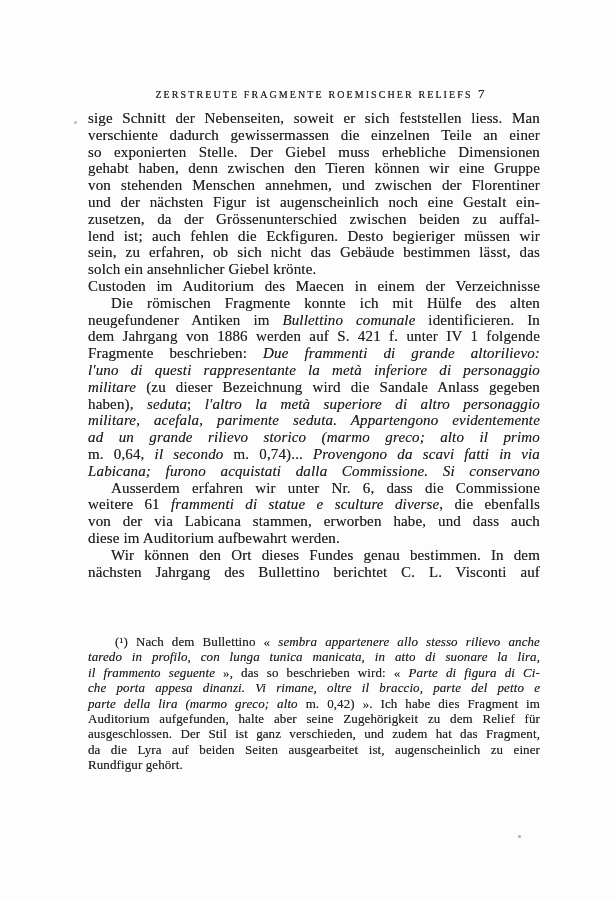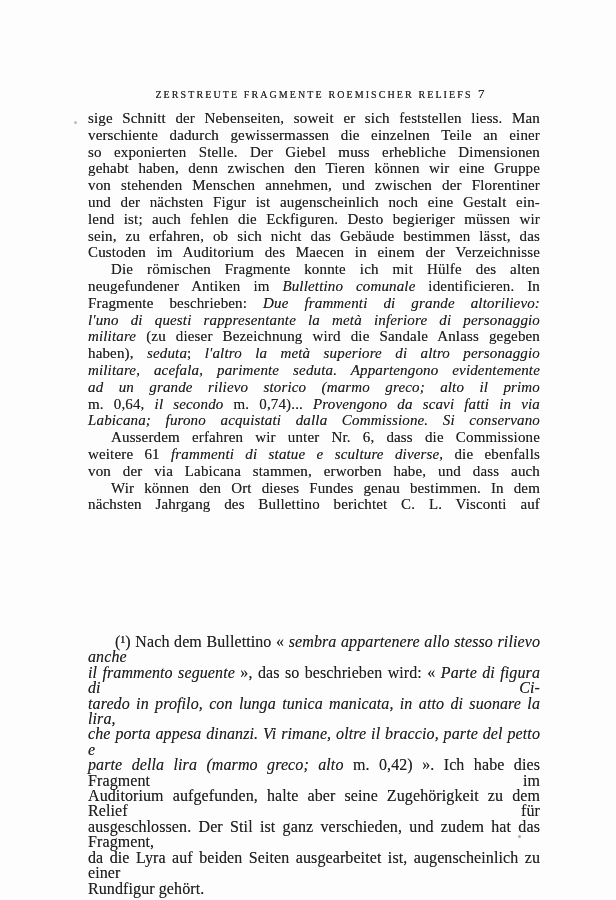--- a/index.html
+++ b/index.html
@@ -37,21 +37,21 @@
   }
   
   .body-text{
     position:absolute;top:110px;left:88px;width:452px;
     font-size:15px;line-height:16.8px;
     letter-spacing:0.15px;
     text-shadow:0 0 0.3px rgba(20,20,20,0.55);
   }
   .footnote{
     position:absolute;top:634px;left:88px;width:452px;
-    font-size:16px;line-height:15.4px;
+    font-size:13px;line-height:15.4px;
     letter-spacing:0.1px;
     text-shadow:0 0 0.3px rgba(20,20,20,0.5);
   }
   .line{
     text-align:justify;
     text-align-last:justify;
     text-justify:inter-word;
   }
   .line.end{text-align-last:left;}
   .body-text .line.indent{text-indent:23px;}
@@ -72,44 +72,48 @@
     <div class="page-number">7</div>
   </div>
 
   <div class="body-text">
       <div class="line"><span>sige Schnitt der Nebenseiten, soweit er sich feststellen liess. Man</span></div>
       <div class="line"><span>verschiente dadurch gewissermassen die einzelnen Teile an einer</span></div>
       <div class="line"><span>so exponierten Stelle. Der Giebel muss erhebliche Dimensionen</span></div>
       <div class="line"><span>gehabt haben, denn zwischen den Tieren können wir eine Gruppe</span></div>
       <div class="line"><span>von stehenden Menschen annehmen, und zwischen der Florentiner</span></div>
       <div class="line"><span>und der nächsten Figur ist augenscheinlich noch eine Gestalt ein-</span></div>
+      <div class="line"><span>zusetzen, da der Grössenunterschied zwischen beiden zu auffal-</span></div>
       <div class="line"><span>lend ist; auch fehlen die Eckfiguren. Desto begieriger müssen wir</span></div>
       <div class="line"><span>sein, zu erfahren, ob sich nicht das Gebäude bestimmen lässt, das</span></div>
+      <div class="line end"><span>solch ein ansehnlicher Giebel krönte.</span></div>
       <div class="line"><span>Custoden im Auditorium des Maecen in einem der Verzeichnisse</span></div>
       <div class="line indent"><span>Die römischen Fragmente konnte ich mit Hülfe des alten</span></div>
       <div class="line"><span>neugefundener Antiken im </span><span class="it">Bullettino comunale</span><span> identificieren. In</span></div>
+      <div class="line"><span>dem Jahrgang von 1886 werden auf S. 421 f. unter IV 1 folgende</span></div>
       <div class="line"><span>Fragmente beschrieben: </span><span class="it">Due frammenti di grande altorilievo:</span></div>
       <div class="line"><span class="it">l'uno di questi rappresentante la metà inferiore di personaggio</span></div>
       <div class="line"><span class="it">militare</span><span> (zu dieser Bezeichnung wird die Sandale Anlass gegeben</span></div>
       <div class="line"><span>haben), </span><span class="it">seduta</span><span>; </span><span class="it">l'altro la metà superiore di altro personaggio</span></div>
       <div class="line"><span class="it">militare, acefala, parimente seduta. Appartengono evidentemente</span></div>
       <div class="line"><span class="it">ad un grande rilievo storico (marmo greco; alto il primo</span></div>
       <div class="line"><span>m. 0,64, </span><span class="it">il secondo</span><span> m. 0,74)... </span><span class="it">Provengono da scavi fatti in via</span></div>
       <div class="line"><span class="it">Labicana; furono acquistati dalla Commissione. Si conservano</span></div>
       <div class="line indent"><span>Ausserdem erfahren wir unter Nr. 6, dass die Commissione</span></div>
       <div class="line"><span>weitere 61 </span><span class="it">frammenti di statue e sculture diverse</span><span>, die ebenfalls</span></div>
       <div class="line"><span>von der via Labicana stammen, erworben habe, und dass auch</span></div>
+      <div class="line end"><span>diese im Auditorium aufbewahrt werden.</span></div>
       <div class="line indent"><span>Wir können den Ort dieses Fundes genau bestimmen. In dem</span></div>
       <div class="line"><span>nächsten Jahrgang des Bullettino berichtet C. L. Visconti auf</span></div>
     </div>
 
   <div class="footnote">
       <div class="line indent"><span>(¹) Nach dem Bullettino « </span><span class="it">sembra appartenere allo stesso rilievo anche</span></div>
+      <div class="line"><span class="it">taredo in profilo, con lunga tunica manicata, in atto di suonare la lira,</span></div>
       <div class="line"><span class="it">il frammento seguente</span><span> », das so beschrieben wird: « </span><span class="it">Parte di figura di Ci-</span></div>
-      <div class="line"><span class="it">taredo in profilo, con lunga tunica manicata, in atto di suonare la lira,</span></div>
       <div class="line"><span class="it">che porta appesa dinanzi. Vi rimane, oltre il braccio, parte del petto e</span></div>
       <div class="line"><span class="it">parte della lira (marmo greco; alto</span><span> m. 0,42) ». Ich habe dies Fragment im</span></div>
       <div class="line"><span>Auditorium aufgefunden, halte aber seine Zugehörigkeit zu dem Relief für</span></div>
       <div class="line"><span>ausgeschlossen. Der Stil ist ganz verschieden, und zudem hat das Fragment,</span></div>
       <div class="line"><span>da die Lyra auf beiden Seiten ausgearbeitet ist, augenscheinlich zu einer</span></div>
       <div class="line end"><span>Rundfigur gehört.</span></div>
     </div>
 
   <div class="speck speck1"></div>
   <div class="speck speck2"></div>

